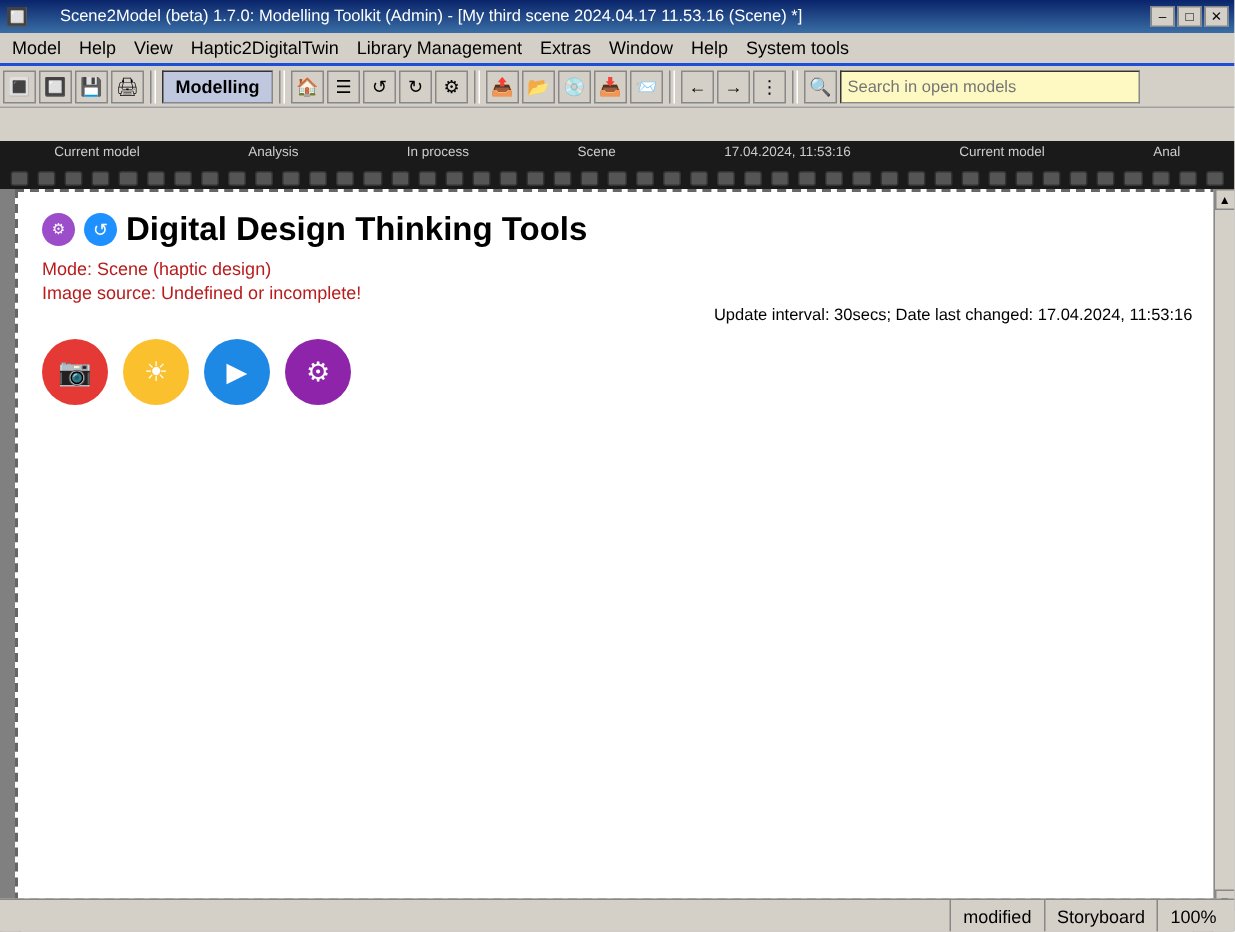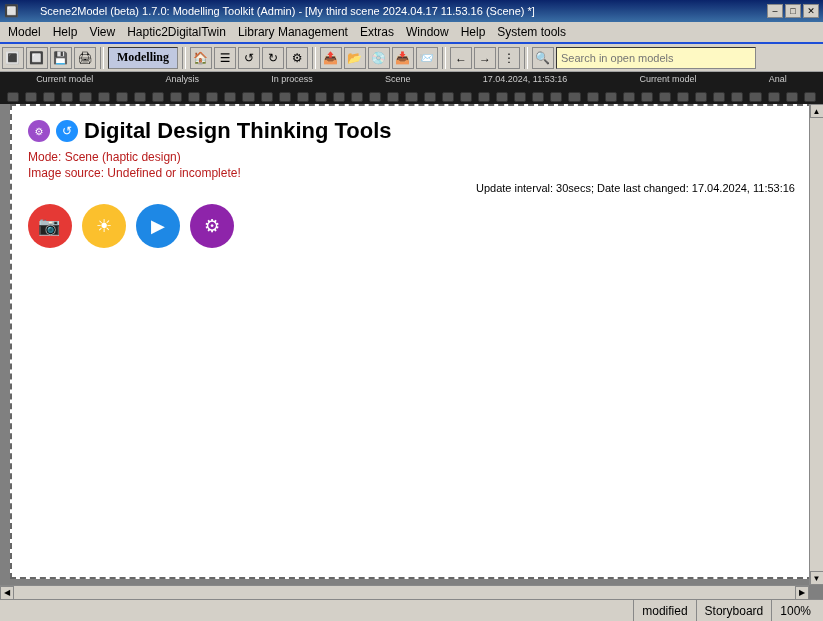--- a/index.html
+++ b/index.html
@@ -65,21 +65,21 @@
       display: flex; align-items: center; justify-content: center;
       cursor: pointer; font-size: 12px;
     }
     .tb-label {
       background: #c0c8e0;
       border: 1px inset #888;
       padding: 1px 8px;
       font-size: 12px;
       font-weight: bold;
       height: 22px;
-      display: flex; align-items: center; font-family: Liberation Serif, serif;
+      display: flex; align-items: center;
     }
     .tb-separator { width: 4px; height: 22px; border-left: 1px solid #888; border-right: 1px solid white; margin: 0 2px; }
     .search-box {
       display: flex; align-items: center;
       border: 1px inset #888;
       background: #fef9c3;
       height: 22px;
       padding: 0 4px;
       flex: 1;
       max-width: 200px;
@@ -88,20 +88,21 @@
       border: none; outline: none; font-size: 11px; width: 100%; background: transparent;
     }
 
     
     #main-area {
       width: 100%;
       height: calc(621px - 22px - 22px - 28px - 22px); 
       background: #808080;
       position: relative;
       overflow: hidden;
+      margin-top: 22px;
     }
 
     
     #filmstrip {
       width: 100%;
       height: 32px;
       background: #1a1a1a;
       display: flex;
       align-items: center;
       position: relative;

